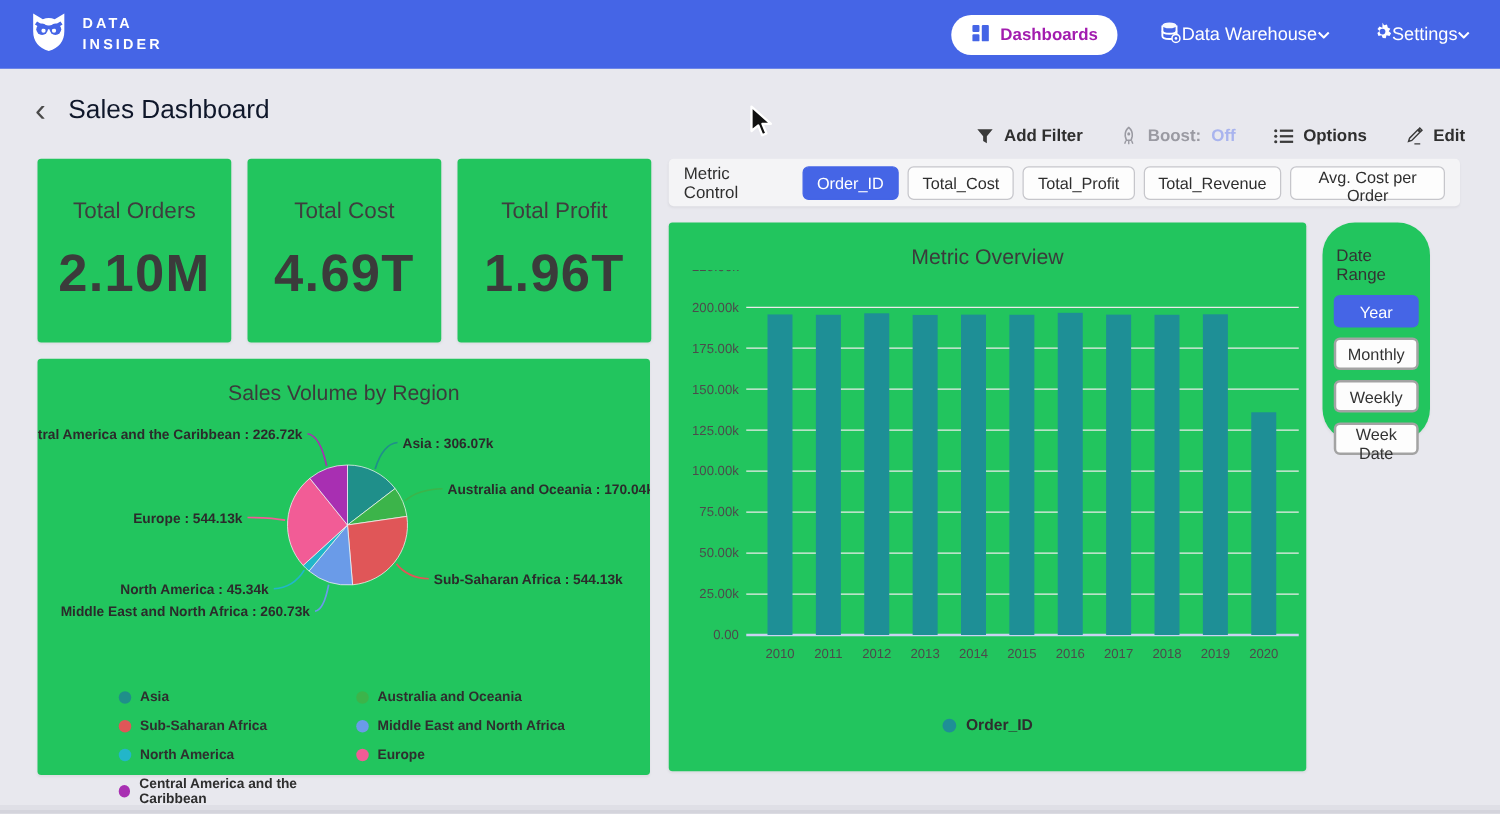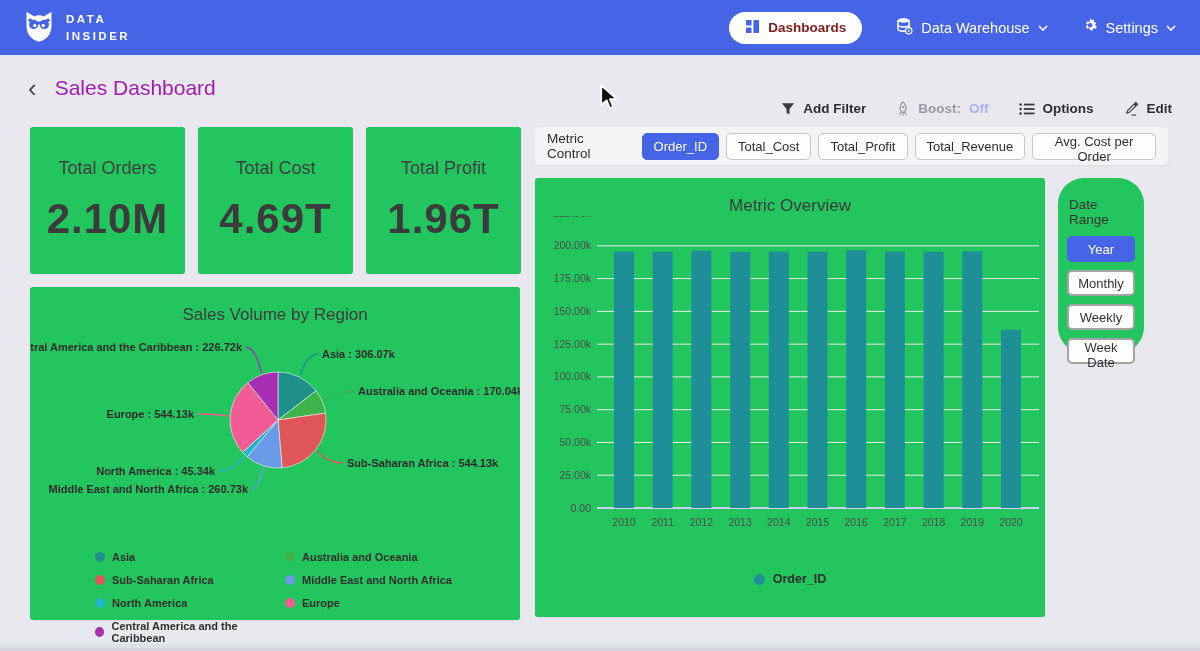--- a/index.html
+++ b/index.html
@@ -5,30 +5,30 @@
   * { margin:0; padding:0; box-sizing:border-box; }
   html,body { width:1200px; height:651px; overflow:hidden; }
   body { font-family:"Liberation Sans", sans-serif; background:#e8e8ee; position:relative; }
 
   
   .navbar { position:absolute; left:0; top:0; width:1200px; height:55px;
     background:#4565e6; display:flex; align-items:center; padding:0 24px; }
   .brand { display:flex; align-items:center; gap:12px; }
   .brand-text { color:#fff; font-weight:bold; font-size:11.5px; letter-spacing:2.5px; line-height:1.45; }
   .nav-right { margin-left:auto; display:flex; align-items:center; gap:34px; }
-  .nav-pill { display:flex; align-items:center; gap:8px; background:#fff; color:#7f1d1d;
+  .nav-pill { display:flex; align-items:center; gap:8px; background:#fff; color:#a21caf;
     font-weight:bold; font-size:13.5px; padding:7px 16px; border-radius:17px; border:none; cursor:pointer; }
-  .nav-item { display:flex; align-items:center; gap:8px; color:#fff; font-size:14.5px; cursor:pointer; }
+  .nav-item { display:flex; align-items:center; gap:0; color:#fff; font-size:14.5px; cursor:pointer; }
   .chev { width:10px; height:6px; }
 
   
   .page-header { position:absolute; left:0; top:55px; width:1200px; height:65px;
     display:flex; align-items:center; padding:0 28px; }
   .back-btn { font-size:26px; color:#4a4a4a; line-height:1; margin-right:18px; cursor:pointer; font-weight:400; }
-  .page-title { font-size:21px; color:#a21caf; font-weight:500; }
+  .page-title { font-size:21px; color:#0f172a; font-weight:500; }
   .header-actions { margin-left:auto; display:flex; align-items:center; gap:30px;margin-top:42px; }
   .h-action { display:flex; align-items:center; gap:8px; font-size:13.5px; font-weight:600;
     color:#2f2f2f; cursor:pointer; }
   .h-action.muted { color:#9a9aa2; cursor:default; }
   .boost-off { color:#a9b4ee; }
 
   
   .card { position:absolute; background:#22c55e; border-radius:3px; box-shadow:0 1px 2px rgba(0,0,0,0.05); }
   .kpi-card { width:155px; height:147px; top:127px; display:flex; flex-direction:column;
     align-items:center; justify-content:center; gap:16px; }

